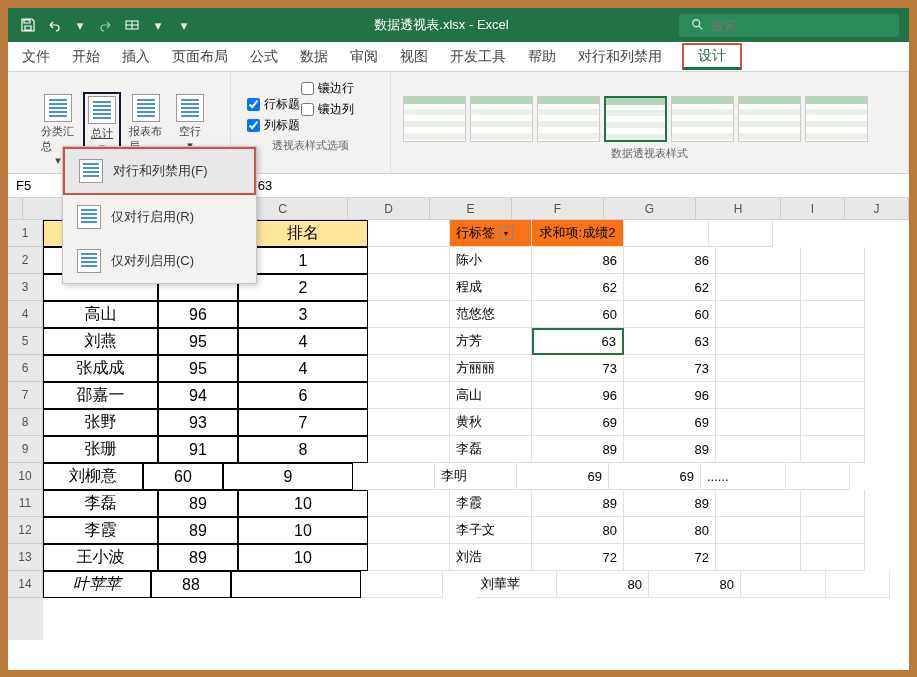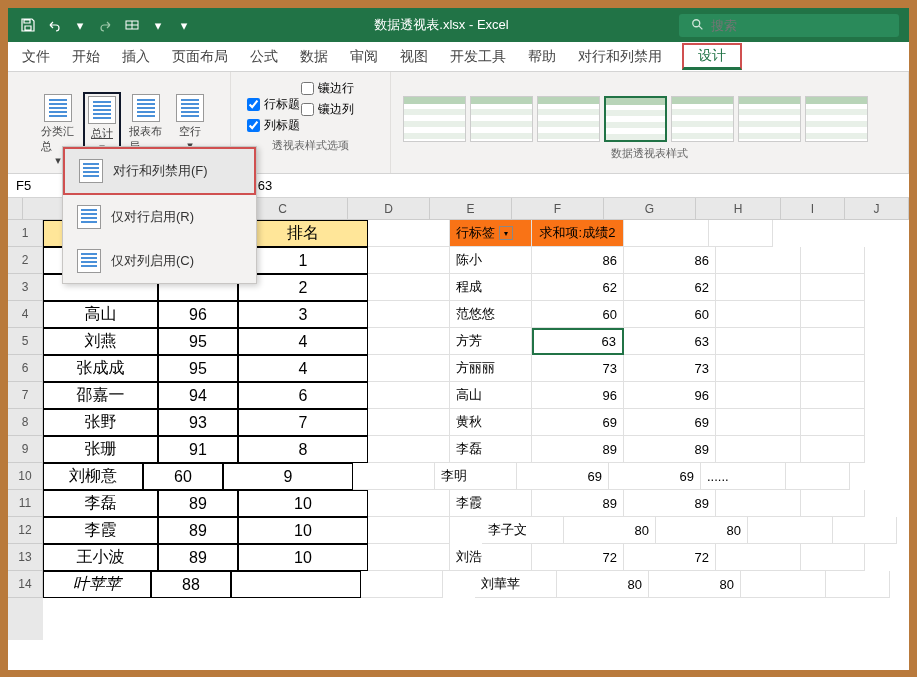--- a/index.html
+++ b/index.html
@@ -371,21 +371,21 @@
           <div class="cell pivot-val" style="width: 92px;">89</div>
           <div class="cell pivot-val" style="width: 92px;">89</div>
           <div class="cell " style="width: 85px;"></div>
           <div class="cell " style="width: 64px;"></div>
         </div>
         <div class="row">
           <div class="cell table-cell" style="width: 115px;">李霞</div>
           <div class="cell table-cell" style="width: 80px;">89</div>
           <div class="cell table-cell" style="width: 130px;">10</div>
           <div class="cell " style="width: 82px;"></div>
-          <div class="cell " style="width: 82px; margin-left: 32px;">李子文</div>
+          <div class="cell " style="width: 82px;">李子文</div>
           <div class="cell pivot-val" style="width: 92px;">80</div>
           <div class="cell pivot-val" style="width: 92px;">80</div>
           <div class="cell " style="width: 85px;"></div>
           <div class="cell " style="width: 64px;"></div>
         </div>
         <div class="row">
           <div class="cell table-cell" style="width: 115px;">王小波</div>
           <div class="cell table-cell" style="width: 80px;">89</div>
           <div class="cell table-cell" style="width: 130px;">10</div>
           <div class="cell " style="width: 82px;"></div>

